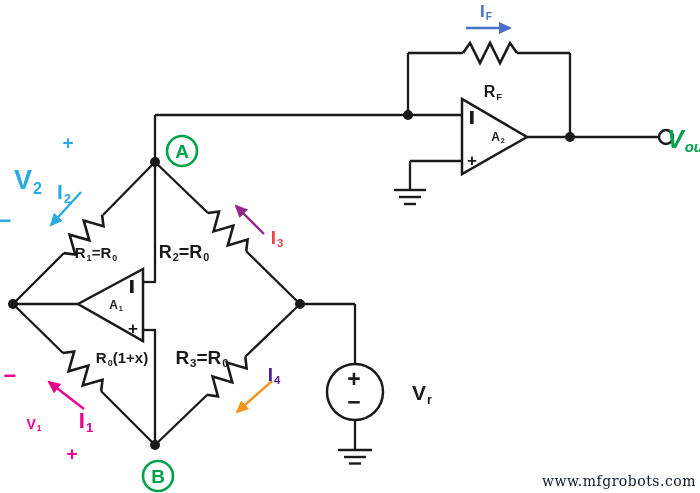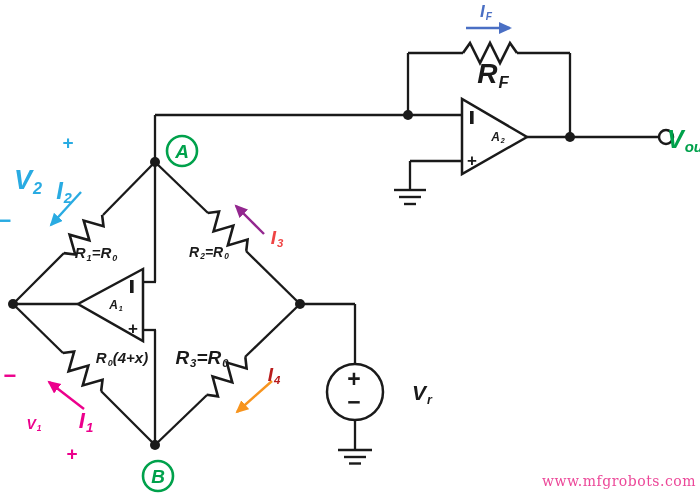--- a/index.html
+++ b/index.html
@@ -3,40 +3,40 @@
 <meta charset="utf-8">
 <style>
   html,body{margin:0;padding:0;background:#ffffff;}
   #stage{
     position:relative;width:700px;height:493px;background:#ffffff;
     overflow:hidden;font-family:"Liberation Sans",sans-serif;
   }
   #circuit-svg{position:absolute;left:0;top:0;}
   .lbl{
     position:absolute;transform:translate(-50%,-50%);
-    font-family:"Liberation Sans",sans-serif;font-weight:bold;font-style:italic;
+    font-family:"Liberation Sans",sans-serif;font-weight:bold;
     white-space:nowrap;line-height:1;
   }
   .lbl-l{
     position:absolute;transform:translate(0,-50%);
     font-family:"Liberation Sans",sans-serif;font-weight:bold;font-style:italic;
     white-space:nowrap;line-height:1;
   }
   .sb{font-size:60%;position:relative;bottom:-0.28em;margin-left:1px;}
   .sign{font-style:normal;}
   .c-blue{color:#29ABE2}
   .c-mag{color:#EC008C}
   .c-pur{color:#ef4444}
-  .c-org{color:#b91c1c}
+  .c-org{color:#4c1d95}
   .c-grn{color:#00A14B}
   .c-if{color:#4A6FC4}
   .c-blk{color:#1A1A1A}
   .wm{
     position:absolute;right:4px;bottom:4px;
-    font-family:"DejaVu Serif",serif;font-size:14px;color:#ec4899;
+    font-family:"DejaVu Serif",serif;font-size:14px;color:#0f172a;
     font-weight:normal;font-style:normal;letter-spacing:0.5px;
   }
 </style>
 </head>
 <body>
 
 <div id="stage">
 
   <svg id="circuit-svg" width="700" height="493" viewBox="0 0 700 493">
     <defs>
@@ -132,44 +132,44 @@
 
     <line x1="81" y1="192" x2="51" y2="225" stroke="#29ABE2" stroke-width="2.4" marker-end="url(#m-blue)"></line>
     <line x1="264" y1="234" x2="236" y2="206" stroke="#93278F" stroke-width="2.4" marker-end="url(#m-pur)"></line>
     <line x1="84" y1="409" x2="49" y2="382" stroke="#EC008C" stroke-width="2.4" marker-end="url(#m-mag)"></line>
     <line x1="272" y1="381" x2="237" y2="412" stroke="#F7941E" stroke-width="2.4" marker-end="url(#m-org)"></line>
     <line x1="466" y1="28" x2="510" y2="28" stroke="#4A6FC4" stroke-width="2.4" marker-end="url(#m-if)"></line>
   </svg>
 
   <div class="lbl sign c-blue" style="left:68px;top:142px;font-size:19px"><span>+</span></div>
   <div class="lbl c-blue" style="left:28px;top:180px;font-size:27px"><span>V</span><span class="sb">2</span></div>
-  <div class="lbl c-blue" style="left:64px;top:191px;font-size:24px"><span>I</span><span class="sb">2</span></div>
+  <div class="lbl c-blue" style="left:64px;top:191px;font-size:21px"><span>I</span><span class="sb">2</span></div>
   <div class="lbl sign c-blue" style="left:5px;top:221px;font-size:22px"><span>−</span></div>
 
   <div class="lbl c-pur" style="left:277px;top:237px;font-size:19px"><span>I</span><span class="sb">3</span></div>
 
   <div class="lbl c-org" style="left:274px;top:374px;font-size:19px"><span>I</span><span class="sb">4</span></div>
 
   <div class="lbl sign c-mag" style="left:10px;top:376px;font-size:22px"><span>−</span></div>
   <div class="lbl c-mag" style="left:34px;top:424px;font-size:14px"><span>V</span><span class="sb">1</span></div>
   <div class="lbl c-mag" style="left:86px;top:421px;font-size:22px"><span>I</span><span class="sb">1</span></div>
   <div class="lbl sign c-mag" style="left:72px;top:453px;font-size:19px"><span>+</span></div>
 
   <div class="lbl c-blk" style="left:96px;top:252px;font-size:15px"><span>R</span><span class="sb">1</span><span>=R</span><span class="sb">0</span></div>
-  <div class="lbl c-blk" style="left:209px;top:252px;font-size:14px"><span>R</span><span class="sb">2</span><span>=R</span><span class="sb">0</span></div>
-  <div class="lbl c-blk" style="left:122px;top:357px;font-size:15px"><span>R</span><span class="sb">0</span><span>(4+x)</span></div>
+  <div class="lbl c-blk" style="left:184px;top:252px;font-size:18px"><span>R</span><span class="sb">2</span><span>=R</span><span class="sb">0</span></div>
+  <div class="lbl c-blk" style="left:122px;top:357px;font-size:15px"><span>R</span><span class="sb">0</span><span>(1+x)</span></div>
   <div class="lbl c-blk" style="left:202px;top:357px;font-size:19px"><span>R</span><span class="sb">3</span><span>=R</span><span class="sb">0</span></div>
 
   <div class="lbl c-blk" style="left:116px;top:305px;font-size:12px"><span>A</span><span class="sb">1</span></div>
   <div class="lbl sign c-blk" style="left:133px;top:328px;font-size:17px"><span>+</span></div>
   <div class="lbl c-blk" style="left:498px;top:137px;font-size:12px"><span>A</span><span class="sb">2</span></div>
   <div class="lbl sign c-blk" style="left:472px;top:160px;font-size:17px"><span>+</span></div>
 
   <div class="lbl c-if" style="left:486px;top:11px;font-size:17px"><span>I</span><span class="sb">F</span></div>
-  <div class="lbl c-blk" style="left:493px;top:74px;font-size:28px"><span>R</span><span class="sb">F</span></div>
+  <div class="lbl c-blk" style="left:493px;top:92px;font-size:16px"><span>R</span><span class="sb">F</span></div>
   <div class="lbl-l c-grn" style="left:667px;top:139px;font-size:25px"><span>V</span><span class="sb">out</span></div>
 
   <div class="lbl sign c-blk" style="left:354px;top:379px;font-size:23px"><span>+</span></div>
   <div class="lbl sign c-blk" style="left:354px;top:402px;font-size:23px"><span>−</span></div>
   <div class="lbl c-blk" style="left:422px;top:392px;font-size:21px"><span>V</span><span class="sb">r</span></div>
 
   <div class="lbl c-grn" style="left:182px;top:151px;font-size:19px"><span>A</span></div>
   <div class="lbl c-grn" style="left:158px;top:476px;font-size:19px"><span>B</span></div>
 
   <div class="wm">www.mfgrobots.com</div>

